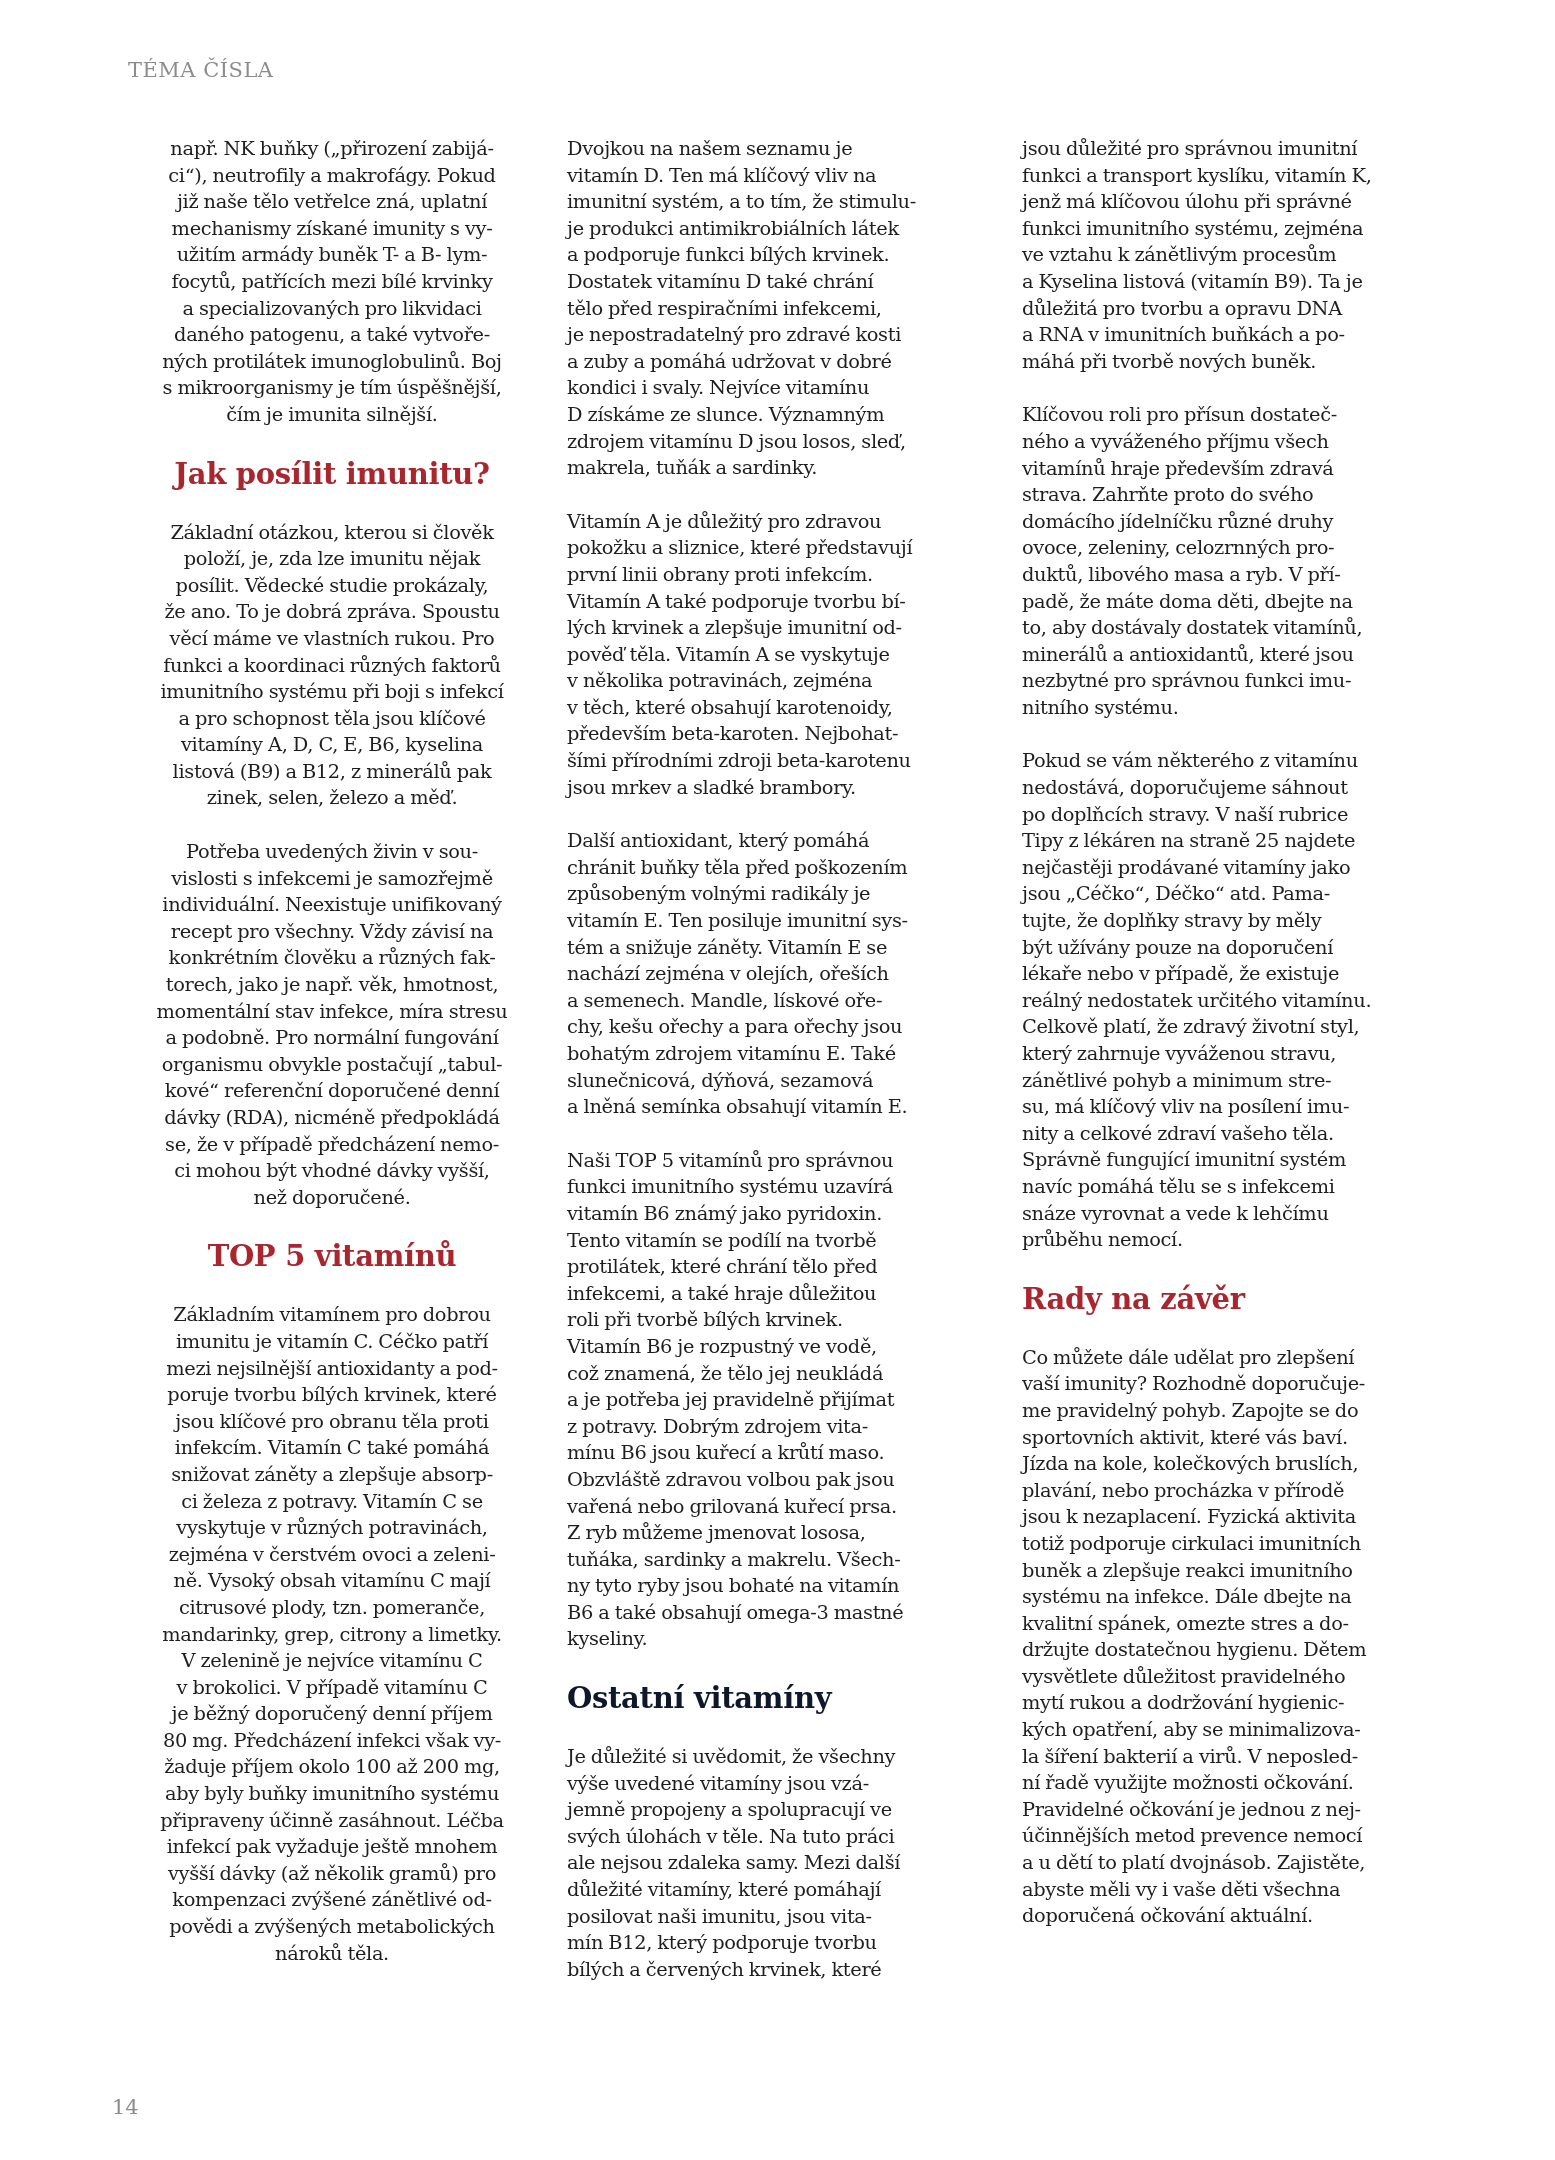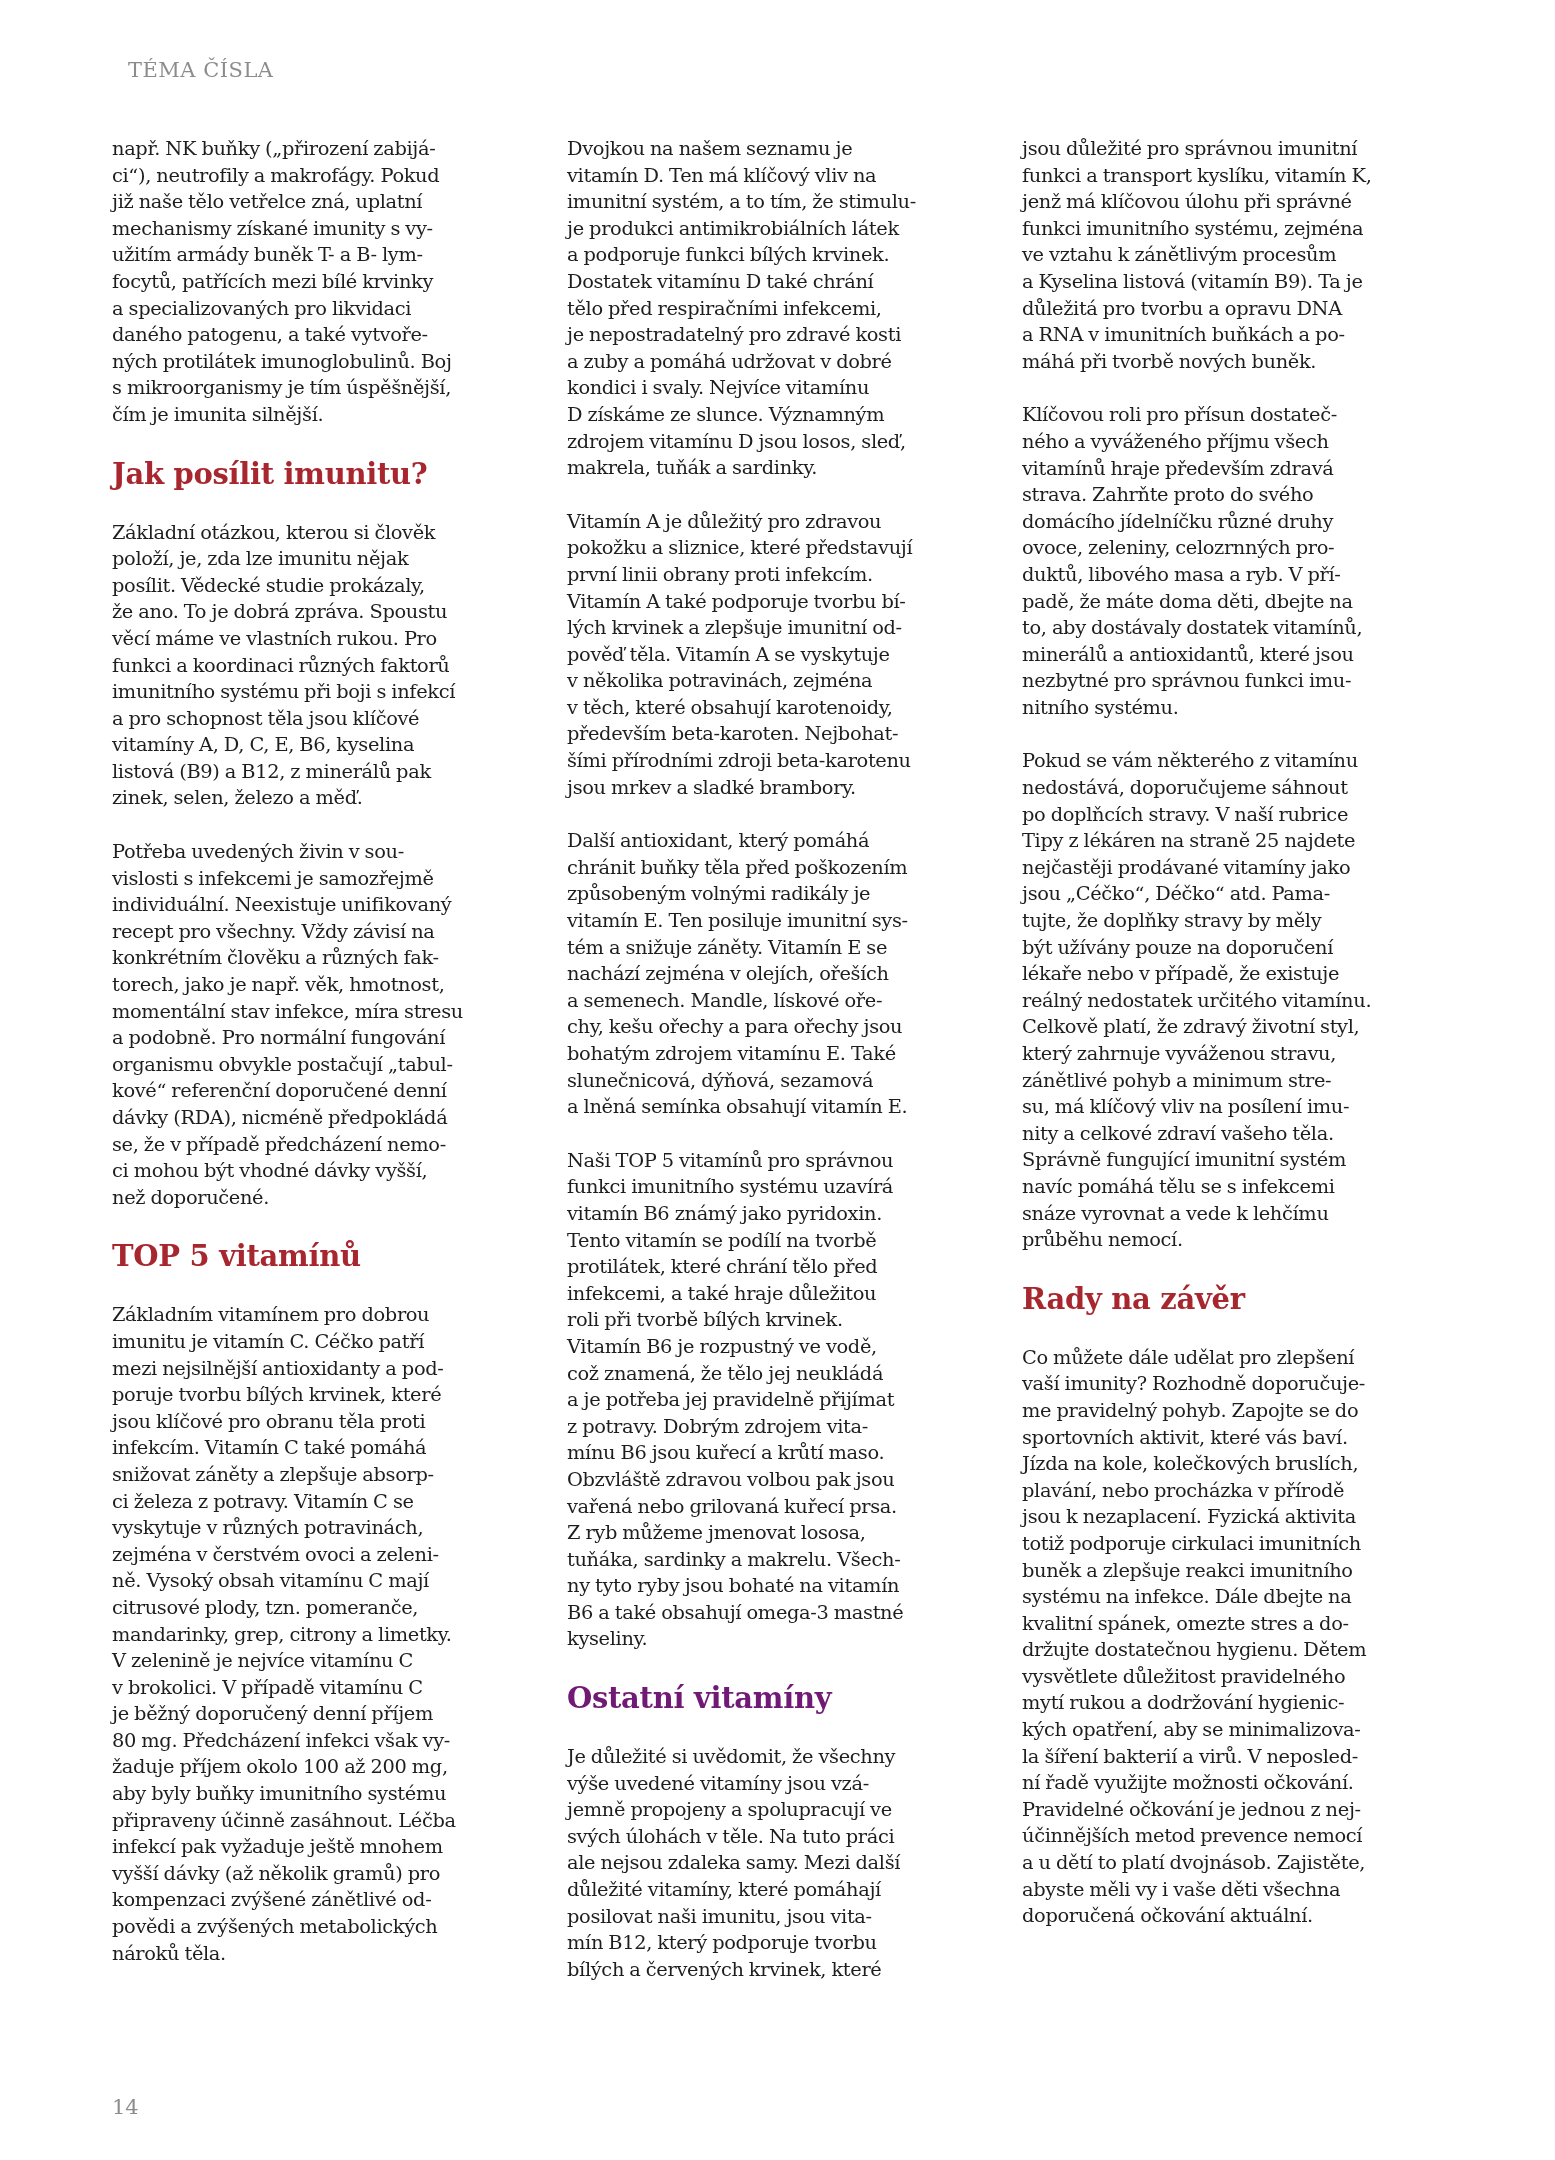--- a/index.html
+++ b/index.html
@@ -1,21 +1,21 @@
 <!DOCTYPE html>
 <html><head>
 <meta charset="utf-8">
 <style>
   html, body { margin: 0; padding: 0; background: #ffffff; }
   body { width: 1555px; height: 2160px; position: relative; overflow: hidden;
          font-family: "DejaVu Serif", "Liberation Serif", serif; color: #1e1e1e; }
   .section-label { position: absolute; left: 128px; top: 58px; font-size: 21px;
          color: #8c8c8c; letter-spacing: 0.5px; font-family: "DejaVu Serif", serif; }
   .col { position: absolute; top: 136px; width: 440px; }
-  #col1 { left: 112px; }
+  #col1 { left: 112px; text-align: center; }
   #col2 { left: 567px; }
   #col3 { left: 1022px; }
   .para { margin: 0 0 27px 0; }
   .line { display: block; white-space: nowrap; font-size: 19.4px; line-height: 26.6px;
           letter-spacing: -0.35px; word-spacing: -0.5px; }
   .heading { margin: 8px 0 28px 0; color: #a8262e; font-weight: bold; font-size: 29px;
              line-height: 36px; letter-spacing: -0.3px; white-space: nowrap; }
   .page-number { position: absolute; left: 112px; top: 2095px; font-size: 21px; color: #8c8c8c; text-align: right; }
 </style>
 </head>
@@ -152,21 +152,21 @@
       <span class="line">z potravy. Dobrým zdrojem vita-</span>
       <span class="line">mínu B6 jsou kuřecí a krůtí maso.</span>
       <span class="line">Obzvláště zdravou volbou pak jsou</span>
       <span class="line">vařená nebo grilovaná kuřecí prsa.</span>
       <span class="line">Z ryb můžeme jmenovat lososa,</span>
       <span class="line">tuňáka, sardinky a makrelu. Všech-</span>
       <span class="line">ny tyto ryby jsou bohaté na vitamín</span>
       <span class="line">B6 a také obsahují omega-3 mastné</span>
       <span class="line">kyseliny.</span>
     </p>
-    <h2 class="heading" style="color: #701a75;">Ostatní vitamíny</h2>
+    <h2 class="heading" style="color: #0f172a;">Ostatní vitamíny</h2>
     <p class="para">
       <span class="line">Je důležité si uvědomit, že všechny</span>
       <span class="line">výše uvedené vitamíny jsou vzá-</span>
       <span class="line">jemně propojeny a spolupracují ve</span>
       <span class="line">svých úlohách v těle. Na tuto práci</span>
       <span class="line">ale nejsou zdaleka samy. Mezi další</span>
       <span class="line">důležité vitamíny, které pomáhají</span>
       <span class="line">posilovat naši imunitu, jsou vita-</span>
       <span class="line">mín B12, který podporuje tvorbu</span>
       <span class="line">bílých a červených krvinek, které</span>

